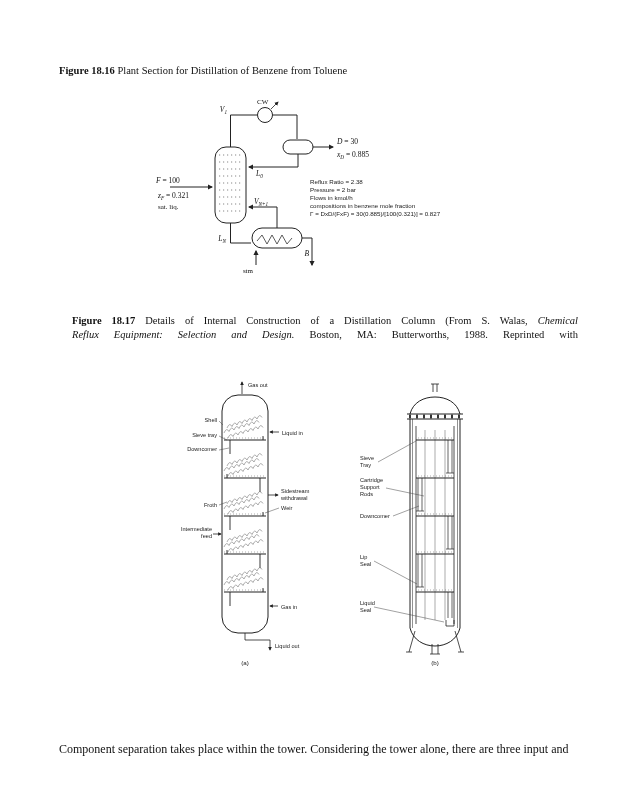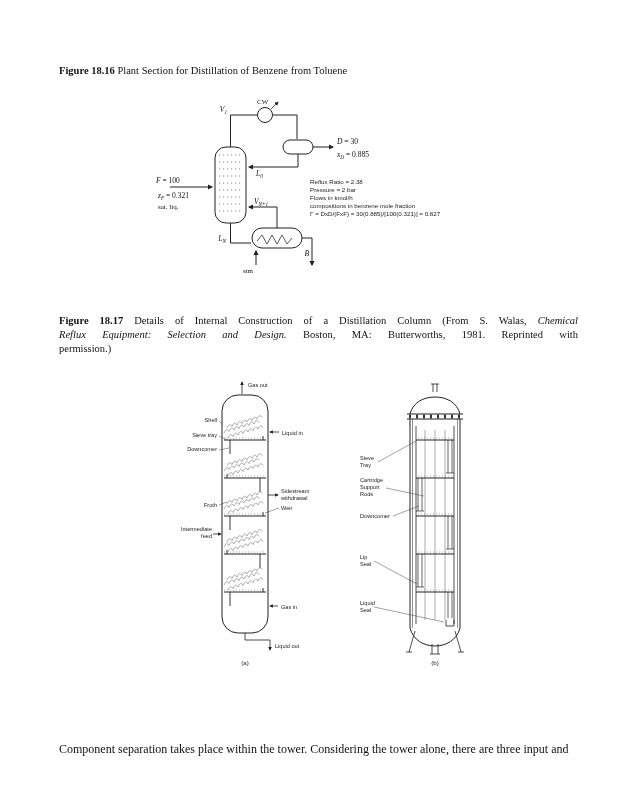--- a/index.html
+++ b/index.html
@@ -3,21 +3,21 @@
 <meta charset="utf-8">
 <style>
   html,body{margin:0;padding:0;background:#ffffff;}
   .page{position:relative;width:589px;height:800px;background:#fff;
         font-family:"Liberation Serif",serif;color:#111;overflow:hidden;}
   .caption{position:absolute;font-size:10.5px;line-height:13.8px;}
   .caption b{font-weight:bold;}
   .caption i{font-style:italic;}
   #cap16{left:59px;top:64px;width:522px;}
   #cap17{left:59px;top:314px;width:519px;}
-  .jline{text-align:justify;text-align-last:justify;}
+  .jline{text-align:justify;text-align-last:justify;margin-left:13px;}
   #bodytext{position:absolute;left:59px;top:742px;width:527px;font-size:12px;}
   #fig16wrap{position:absolute;left:110px;top:95px;}
   #fig17wrap{position:absolute;left:120px;top:378px;}
   .notes{position:absolute;left:310px;top:178px;width:172px;
          font-family:"Liberation Sans",sans-serif;font-size:6.2px;line-height:7.9px;color:#222;}
   
   .f16-math{font-family:"Liberation Serif",serif;font-style:italic;font-size:7.5px;fill:#111;}
   .f16-rm{font-style:normal;}
   .f16-sub{font-size:5.2px;}
   .f16-txt{font-family:"Liberation Serif",serif;font-style:normal;font-size:7px;fill:#111;}
@@ -106,22 +106,21 @@
   <div class="notes">
     <div>Reflux Ratio = 2.38</div>
     <div>Pressure = 2 bar</div>
     <div>Flows in kmol/h</div>
     <div>compositions in benzene mole fraction</div>
     <div>Γ = DxD/(FxF) = 30(0.885)/[100(0.321)] = 0.827</div>
   </div>
 
   <div class="caption" id="cap17">
     <div class="jline"><b>Figure 18.17</b><span> Details of Internal Construction of a Distillation Column (From S. Walas, </span><i>Chemical</i></div>
-    <div class="jline"><i>Reflux Equipment: Selection and Design.</i><span> Boston, MA: Butterworths, 1981. Reprinted with</span></div>
-    <div>permission.)</div>
+    <div class="jline"><i>Reflux Equipment: Selection and Design.</i><span> Boston, MA: Butterworths, 1988. Reprinted with</span></div>
   </div>
 
   <div id="fig17wrap">
     <svg width="400" height="300" viewBox="0 0 400 300">
       <defs>
         <marker id="ar17" viewBox="0 0 10 10" refX="8" refY="5" markerWidth="4.5" markerHeight="4.5" orient="auto-start-reverse">
           <path d="M0,0 L10,5 L0,10 z" fill="#222"></path>
         </marker>
         <g id="frow">
           <path d="M0,7 q2.5,-6 5,-1.5 q2.5,-6 5,-1.5 q2.5,-6 5,-1.5 q2.5,-6 5,-1.5 q2.5,-6 5,-1.5 q2.5,-6 5,-1.5 q2.5,-6 5,-1.5" stroke="#777" stroke-width="0.6" fill="none"></path>

